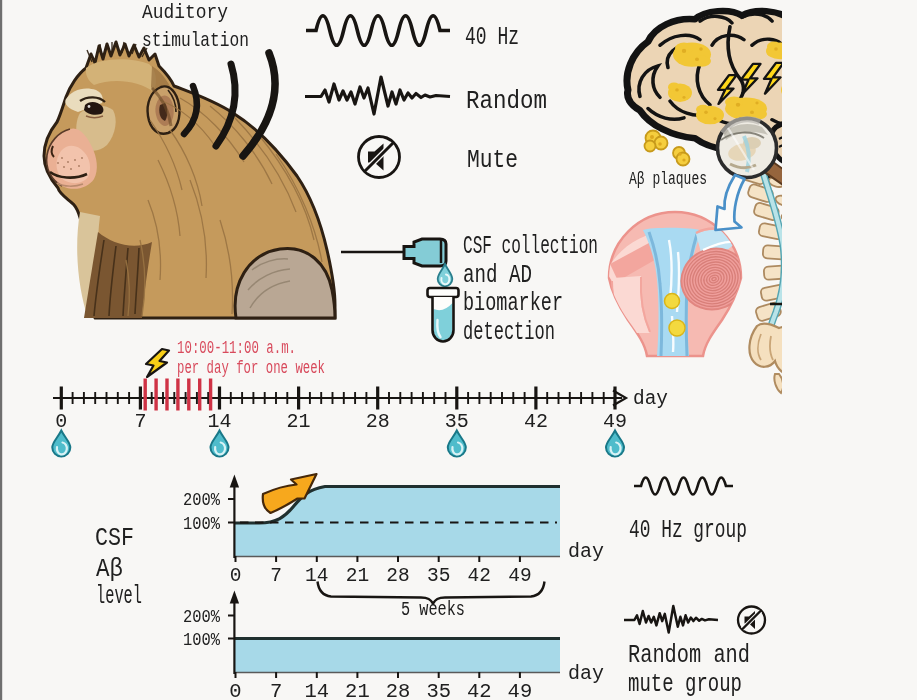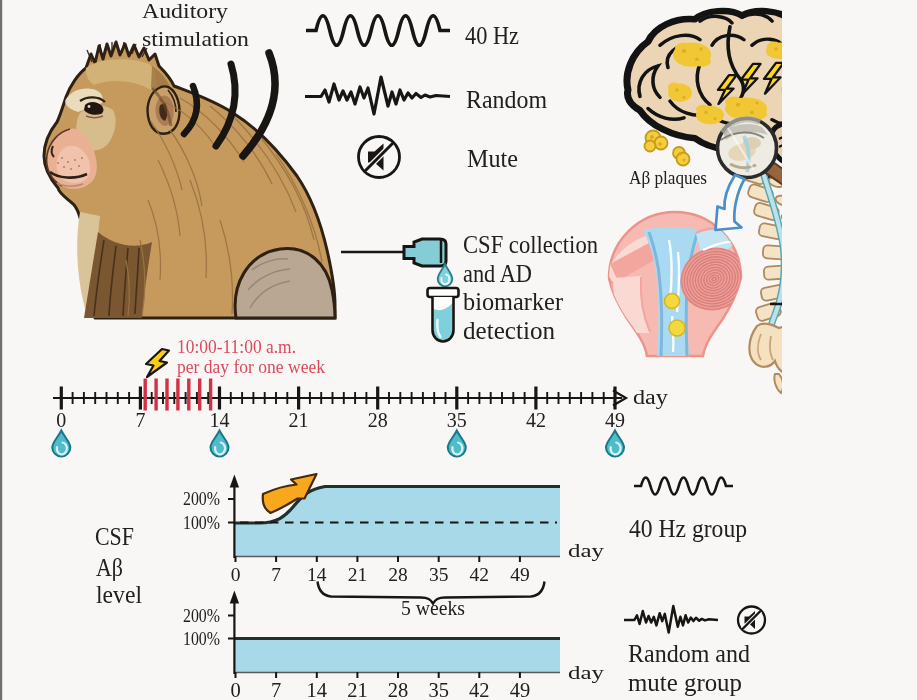--- a/index.html
+++ b/index.html
@@ -1,17 +1,17 @@
 <!DOCTYPE html>
 <html><head>
 <meta charset="utf-8">
 <style>
   html,body{margin:0;padding:0;background:#f8f7f5;}
   #stage{position:relative;width:782px;height:700px;overflow:hidden;
-    font-family:Liberation Serif, serif;}
+    font-family:Liberation Mono, monospace;}
   svg{position:absolute;left:0;top:0;}
   text{fill:#202020;}
 </style>
 </head>
 <body>
 <div id="stage">
 <svg width="917" height="700" viewBox="0 0 917 700">
   <rect x="0" y="0" width="917" height="700" fill="#f8f7f5"></rect>
   <rect x="0" y="0" width="2.2" height="700" fill="#6f6f6f"></rect>
 

